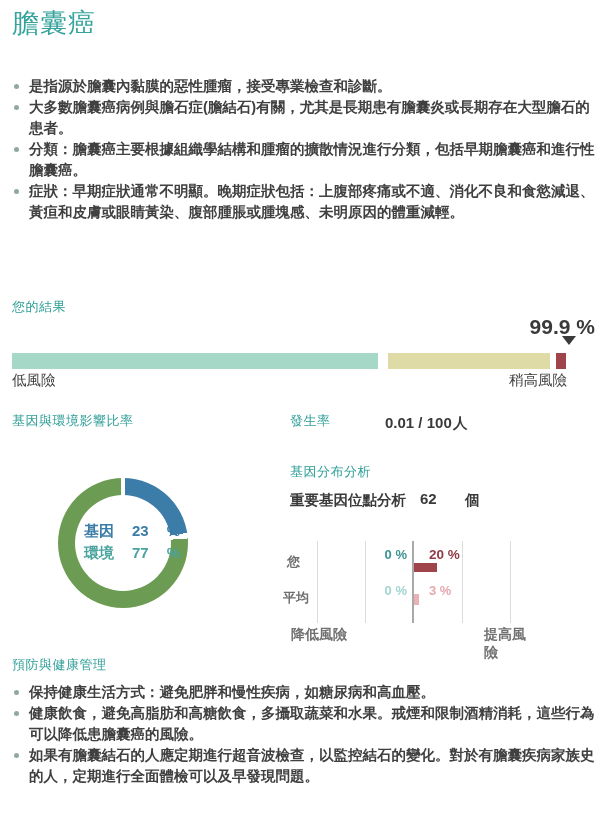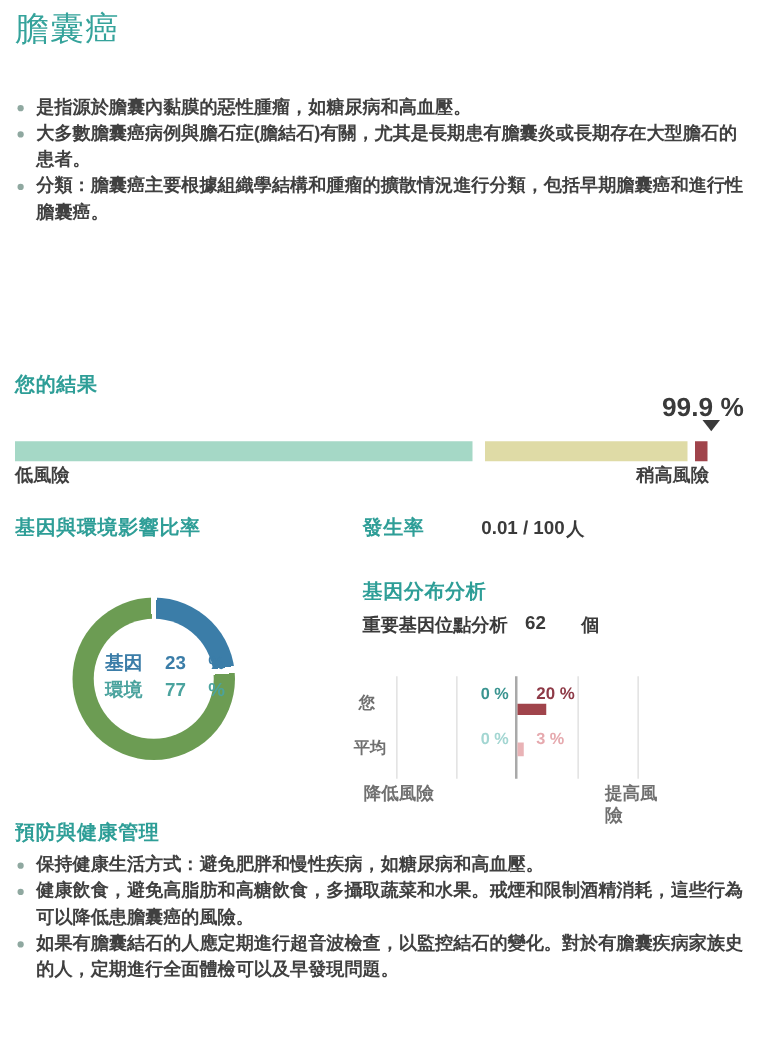--- a/index.html
+++ b/index.html
@@ -29,31 +29,31 @@
   .title{position:absolute;left:12px;top:5px;font-size:27px;font-weight:500;color:var(--title);letter-spacing:1px;}
   .subtitle{position:absolute;left:13px;top:41px;font-size:15px;font-weight:500;color:#767676;}
 
   
   .blist{position:absolute;left:12px;width:584px;list-style:none;}
   .blist li{position:relative;padding-left:17px;font-size:14.5px;line-height:21px;font-weight:600;color:var(--body);}
   .blist li::before{content:"";position:absolute;left:2px;top:8px;width:5px;height:5px;border-radius:50%;background:#8FA8A0;}
   .intro{top:76px;}
   .prevention-list{top:682px;}
 
-  .h2{position:absolute;font-size:16px;font-weight:700;color:var(--accent);letter-spacing:0.5px;}
+  .h2{position:absolute;font-size:13px;font-weight:400;color:var(--accent);letter-spacing:0.5px;}
 
   
   .marker-value{position:absolute;right:13px;top:315px;font-size:21px;font-weight:700;color:var(--dark);}
   .marker-triangle{position:absolute;left:562px;top:336px;width:0;height:0;border-left:7px solid transparent;border-right:7px solid transparent;border-top:9px solid var(--dark);}
   .riskbar{position:absolute;left:12px;top:353px;width:554px;height:16px;}
   .riskbar .seg{position:absolute;top:0;height:16px;}
   .seg-low{left:0;width:366px;background:var(--mint);}
   .seg-high{left:376px;width:162px;background:var(--khaki);}
   .seg-you{left:544px;width:10px;background:var(--brick);}
-  .bar-label{position:absolute;top:371px;font-size:14.5px;font-weight:700;color:var(--body);}
+  .bar-label{position:absolute;top:371px;font-size:14.5px;font-weight:400;color:var(--body);}
   .bar-label.low{left:12px;}
   .bar-label.high{right:41px;}
 
   
   .donut{position:absolute;left:58px;top:478px;width:130px;height:130px;border-radius:50%;
     background:conic-gradient(from 0deg,#fff 0deg 2deg,var(--blue) 2deg 81deg,#fff 81deg 86deg,var(--green) 86deg 358deg,#fff 358deg 360deg);}
   .donut-hole{position:absolute;left:17px;top:17px;width:96px;height:96px;border-radius:50%;background:#fff;}
   .donut-center{position:absolute;left:26px;top:42px;width:96px;}
   .donut-row{display:flex;justify-content:space-between;font-size:15px;font-weight:700;line-height:22px;}
   .donut-row.gene{color:var(--blue);}
@@ -78,23 +78,24 @@
   .mc-axis{position:absolute;top:88px;font-size:14px;font-weight:700;color:var(--gray);}
 </style>
 </head>
 <body>
 
 <div class="page">
 
   <div class="title">膽囊癌</div>
 
   <ul class="blist intro">
-    <li>是指源於膽囊內黏膜的惡性腫瘤，如糖尿病和高血壓。</li>
+    <li>是指源於膽囊內黏膜的惡性腫瘤，接受專業檢查和診斷。</li>
     <li>大多數膽囊癌病例與膽石症(膽結石)有關，尤其是長期患有膽囊炎或長期存在大型膽石的患者。</li>
     <li>分類：膽囊癌主要根據組織學結構和腫瘤的擴散情況進行分類，包括早期膽囊癌和進行性膽囊癌。</li>
+    <li>症狀：早期症狀通常不明顯。晚期症狀包括：上腹部疼痛或不適、消化不良和食慾減退、黃疸和皮膚或眼睛黃染、腹部腫脹或腫塊感、未明原因的體重減輕。</li>
   </ul>
 
   <div class="h2" style="left:12px;top:298px;">您的結果</div>
   <div class="marker-value">99.9 %</div>
   <div class="marker-triangle"></div>
   <div class="riskbar">
     <div class="seg seg-low"></div>
     <div class="seg seg-high"></div>
     <div class="seg seg-you"></div>
   </div>

